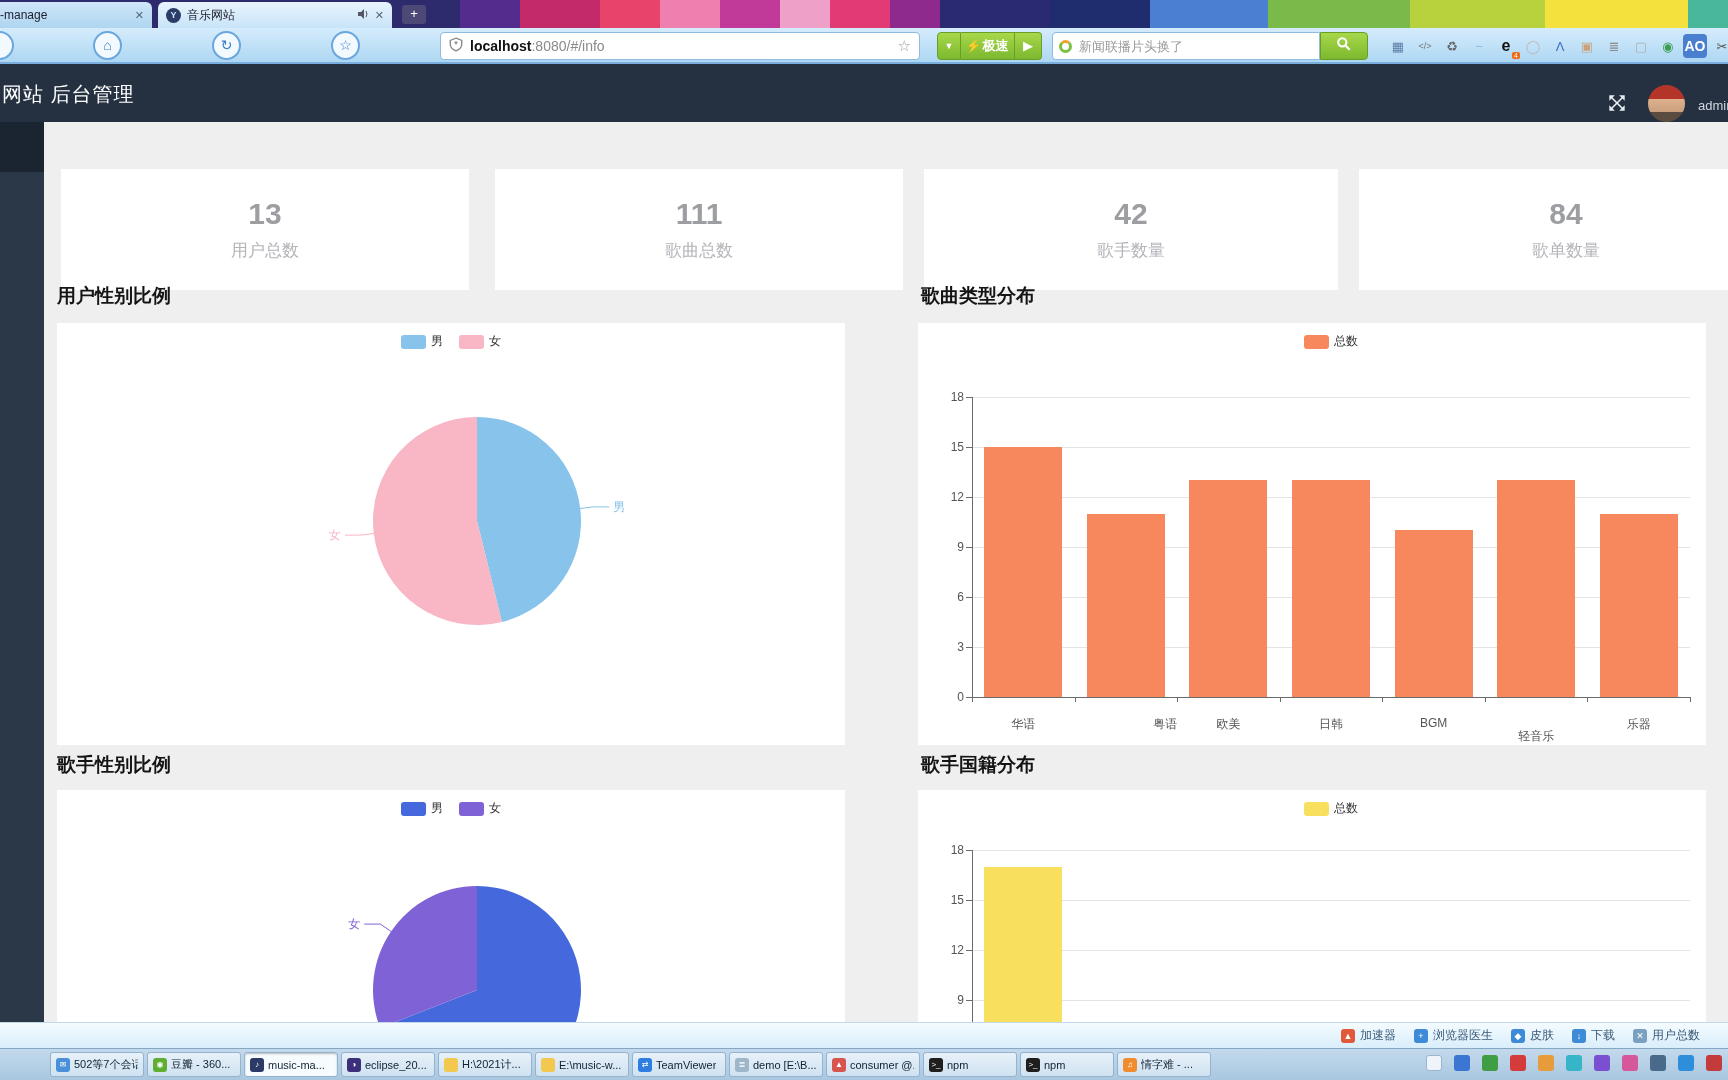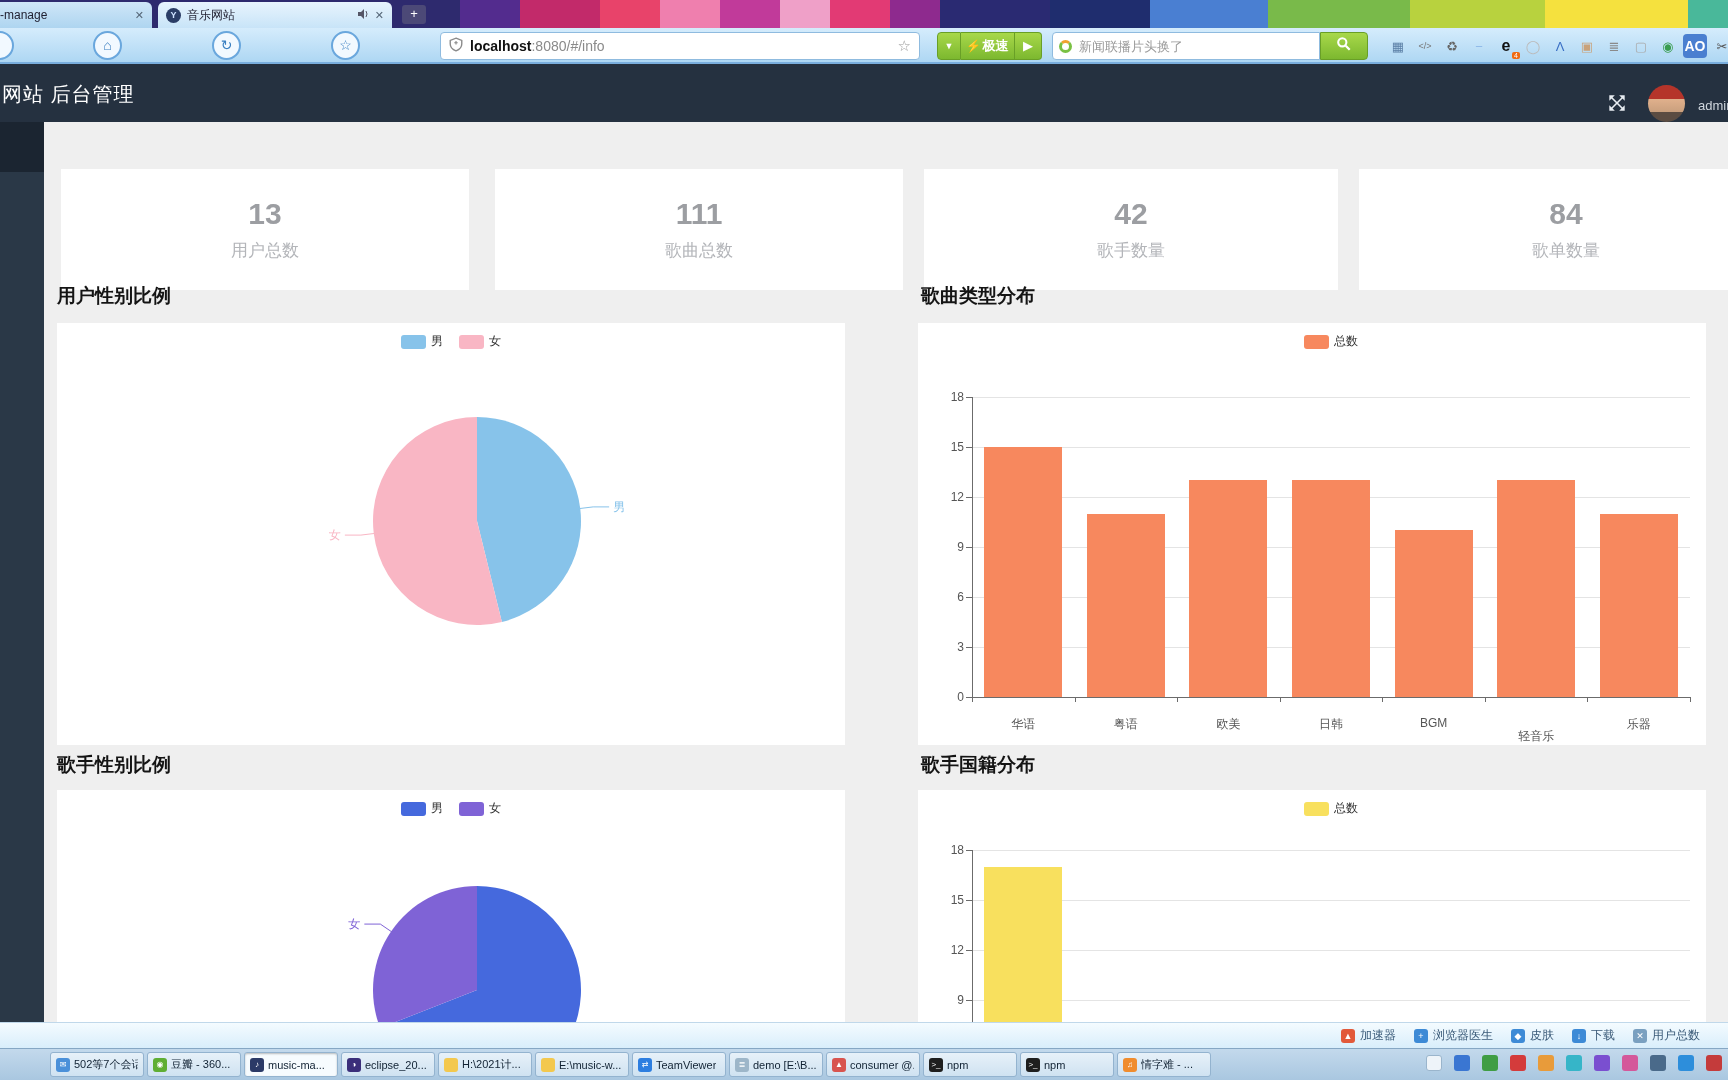--- a/index.html
+++ b/index.html
@@ -294,21 +294,21 @@
         <div class="axisline" style="left: 669.429px; top: 374px; width: 1px; height: 5px;"></div>
         <div class="axisline" style="left: 772px; top: 374px; width: 1px; height: 5px;"></div>
         <div class="bar" style="left: 66.2857px; top: 124px; width: 78px; height: 250px; background: rgb(247, 136, 94);"></div>
         <div class="bar" style="left: 168.857px; top: 190.667px; width: 78px; height: 183.333px; background: rgb(247, 136, 94);"></div>
         <div class="bar" style="left: 271.429px; top: 157.333px; width: 78px; height: 216.667px; background: rgb(247, 136, 94);"></div>
         <div class="bar" style="left: 374px; top: 157.333px; width: 78px; height: 216.667px; background: rgb(247, 136, 94);"></div>
         <div class="bar" style="left: 476.571px; top: 207.333px; width: 78px; height: 166.667px; background: rgb(247, 136, 94);"></div>
         <div class="bar" style="left: 579.143px; top: 157.333px; width: 78px; height: 216.667px; background: rgb(247, 136, 94);"></div>
         <div class="bar" style="left: 681.714px; top: 190.667px; width: 78px; height: 183.333px; background: rgb(247, 136, 94);"></div>
         <div class="catlbl" style="left: 54px; width: 102.571px; top: 393px; font-family: Liberation Mono, monospace;">华语</div>
-        <div class="catlbl" style="left: 156.571px; width: 102.571px; top: 393px;">粤语</div>
+        <div class="catlbl" style="left: 156.571px; width: 102.571px; top: 393px; text-align: right;">粤语</div>
         <div class="catlbl" style="left: 259.143px; width: 102.571px; top: 393px;">欧美</div>
         <div class="catlbl" style="left: 361.714px; width: 102.571px; top: 393px;">日韩</div>
         <div class="catlbl" style="left: 464.286px; width: 102.571px; top: 393px;">BGM</div>
         <div class="catlbl" style="left: 566.857px; width: 102.571px; top: 393px; margin-top: 12px;">轻音乐</div>
         <div class="catlbl" style="left: 669.429px; width: 102.571px; top: 393px;">乐器</div>
       </div>
     <div class="abs panel" id="panel2" style="left:13px;top:668px;width:788px;height:232px">
         <div class="legend" style="left: 394px;">
           <span class="item">
             <span class="sw" style="background: rgb(69, 105, 221);"></span>

